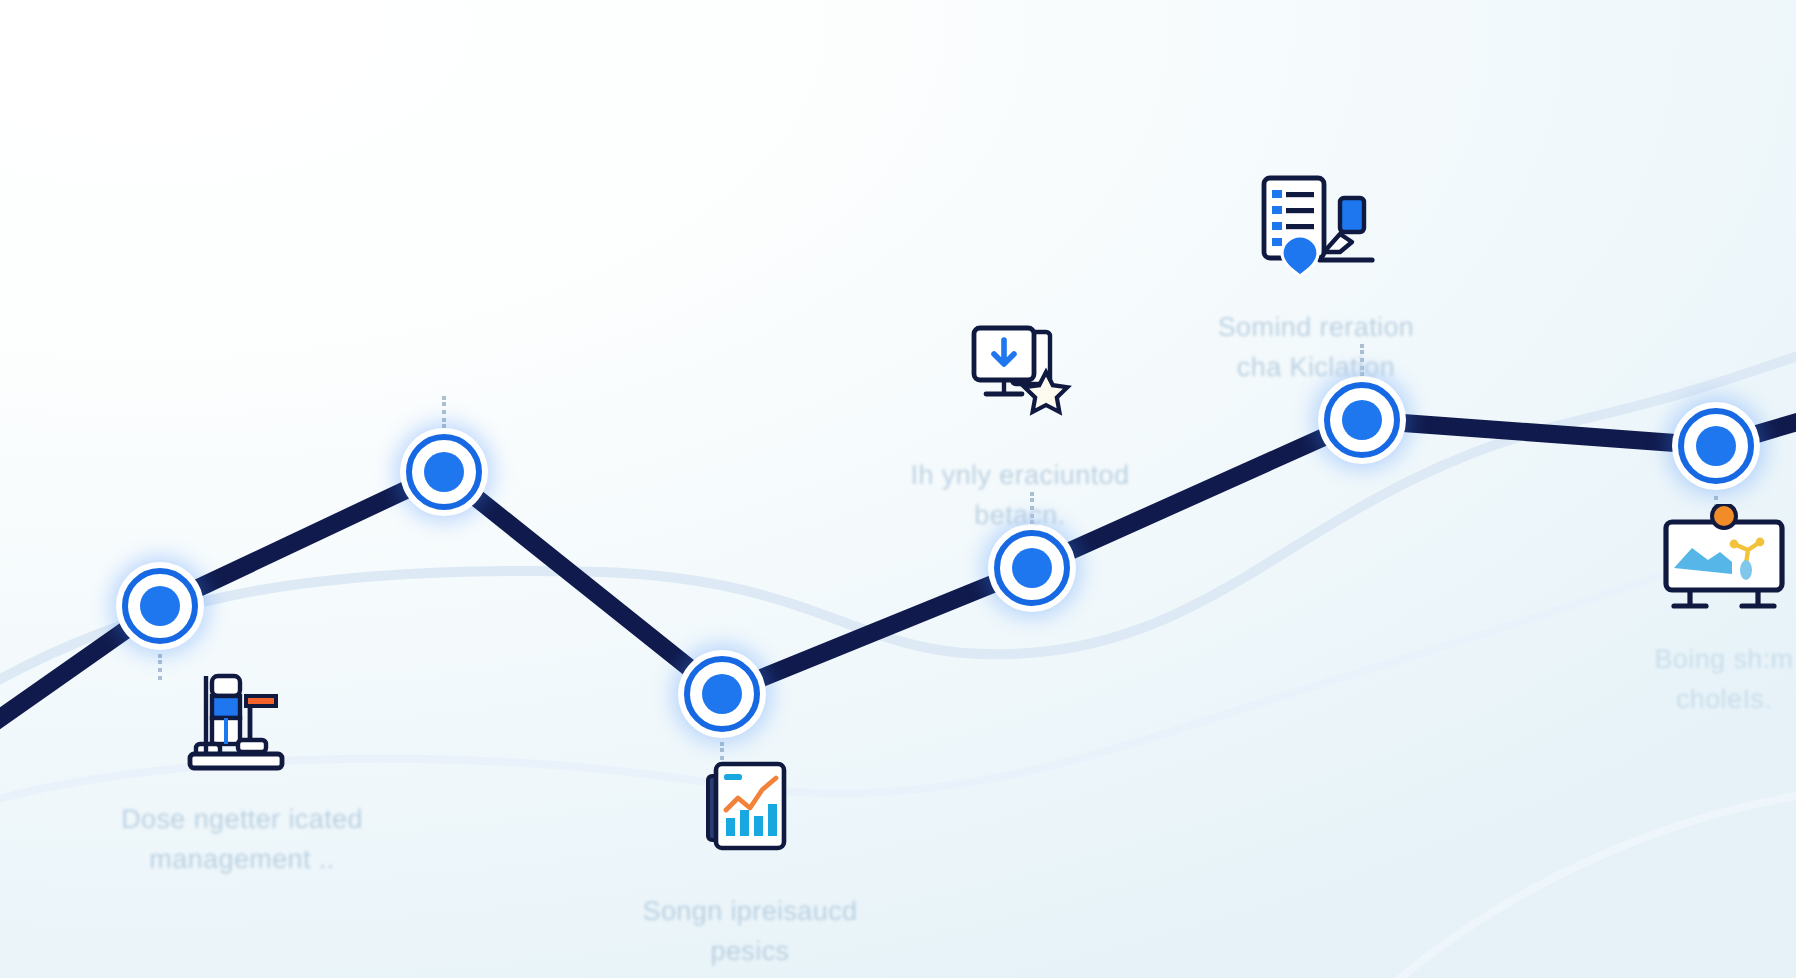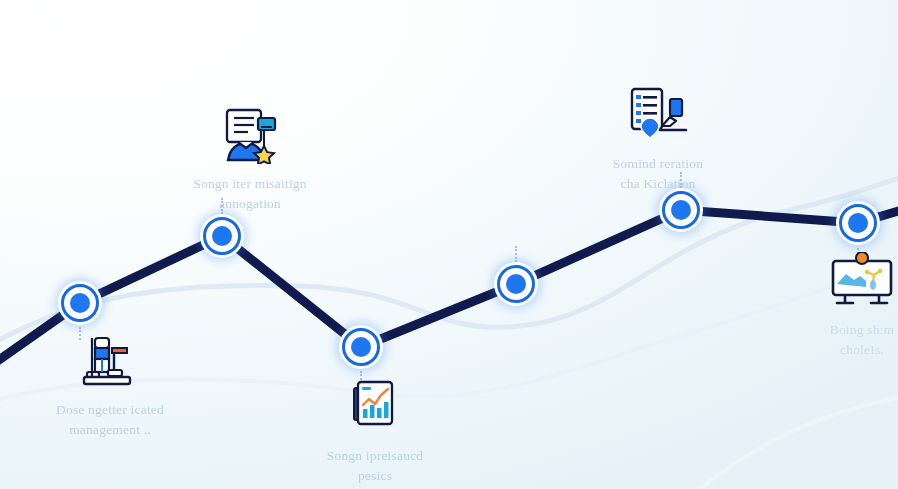--- a/index.html
+++ b/index.html
@@ -65,21 +65,20 @@
     width: 0;
     border-left: 2px dotted #9fb6cc;
     opacity: 0.85;
     margin-left: -1px;
   }
   .marker {
     position: absolute;
     width: 210px;
     margin-left: -105px;
     text-align: center;
-    font-family: Liberation Serif, serif;
   }
   .marker .icon-wrap {
     display: block;
     height: 62px;
     line-height: 0;
   }
   .marker svg {
     display: inline-block;
   }
   .marker .caption {
@@ -120,21 +119,21 @@
 
   <svg id="line-layer" viewBox="0 0 898 489" preserveAspectRatio="none" aria-hidden="true">
     <polyline points="-14,369 80,303 222,236 361,347 516,284 681,210 858,223 912,207" fill="none" stroke="#101a4c" stroke-width="9" stroke-linecap="round" stroke-linejoin="round"></polyline>
   </svg>
 
   <div class="connector" style="left:80px; top:327px; height:13px;"></div>
   <div class="node" style="left:80px; top:303px;">
     <span class="ring"></span>
     <span class="core"></span>
   </div>
-  <div class="marker" style="left:110px; top:332px;">
+  <div class="marker" style="left:121px; top:332px;">
     <span class="icon-wrap">
       <svg width="64" height="58" viewBox="0 0 64 58">
         <rect x="17" y="6" width="14" height="10" rx="3" fill="#ffffff" stroke="#10193f" stroke-width="2.2"></rect>
         <rect x="17" y="16" width="14" height="11" fill="#1f77f0" stroke="#10193f" stroke-width="2.2"></rect>
         <rect x="17" y="27" width="14" height="13" fill="#ffffff" stroke="#10193f" stroke-width="2.2"></rect>
         <line x1="24" y1="27" x2="24" y2="40" stroke="#1f77f0" stroke-width="2"></line>
         <rect x="34" y="16" width="15" height="5" fill="#f2622a" stroke="#10193f" stroke-width="2"></rect>
         <line x1="36" y1="21" x2="36" y2="38" stroke="#10193f" stroke-width="2.4"></line>
         <rect x="30" y="38" width="14" height="6" rx="2" fill="#ffffff" stroke="#10193f" stroke-width="2.2"></rect>
         <rect x="9" y="40" width="12" height="6" rx="2" fill="#ffffff" stroke="#10193f" stroke-width="2.2"></rect>
@@ -144,38 +143,20 @@
     </span>
     <span class="caption">Dose ngetter icated
 management ..</span>
   </div>
 
   <div class="connector" style="left:222px; top:198px; height:16px;"></div>
   <div class="node" style="left:222px; top:236px;">
     <span class="ring"></span>
     <span class="core"></span>
   </div>
-  <div class="marker" style="left:250px; top:106px;">
-    <span class="icon-wrap">
-      <svg width="68" height="58" viewBox="0 0 68 58">
-        <path d="M14 4 h28 a3 3 0 0 1 3 3 v26 a3 3 0 0 1 -3 3 h-28 a3 3 0 0 1 -3 -3 v-26 a3 3 0 0 1 3 -3 z" fill="#ffffff" stroke="#10193f" stroke-width="2.3"></path>
-        <line x1="18" y1="12" x2="38" y2="12" stroke="#10193f" stroke-width="2.2"></line>
-        <line x1="18" y1="19" x2="38" y2="19" stroke="#10193f" stroke-width="2.2"></line>
-        <line x1="18" y1="26" x2="32" y2="26" stroke="#10193f" stroke-width="2.2"></line>
-        <rect x="42" y="12" width="17" height="12" rx="2" fill="#19a7e0" stroke="#10193f" stroke-width="2.2"></rect>
-        <line x1="45" y1="21" x2="56" y2="21" stroke="#10193f" stroke-width="2"></line>
-        <path d="M12 54 c2 -12 10 -17 18 -17 c8 0 16 5 18 17 z" fill="#1f77f0" stroke="#10193f" stroke-width="2.3"></path>
-        <path d="M22 36 l8 6 l8 -6" fill="#ffffff" stroke="#10193f" stroke-width="2.2"></path>
-        <line x1="48" y1="24" x2="48" y2="42" stroke="#10193f" stroke-width="2"></line>
-        <path d="M48 40 l3.2 6.2 l6.8 0.9 l-5 4.7 l1.2 6.8 l-6.2 -3.3 l-6.2 3.3 l1.2 -6.8 l-5 -4.7 l6.8 -0.9 z" fill="#f7d64a" stroke="#10193f" stroke-width="2"></path>
-      </svg>
-    </span>
-    <span class="caption">Songn iter misaitign
-annogation</span>
-  </div>
 
   <div class="connector" style="left:361px; top:371px; height:12px;"></div>
   <div class="node" style="left:361px; top:347px;">
     <span class="ring"></span>
     <span class="core"></span>
   </div>
   <div class="marker" style="left:375px; top:378px;">
     <span class="icon-wrap">
       <svg width="56" height="54" viewBox="0 0 56 54">
         <rect x="7" y="10" width="8" height="32" rx="2" fill="#2b3c73" stroke="#10193f" stroke-width="2"></rect>
@@ -189,20 +170,34 @@
       </svg>
     </span>
     <span class="caption">Songn  ipreisaucd
 pesics</span>
   </div>
 
   <div class="connector" style="left:516px; top:246px; height:16px;"></div>
   <div class="node" style="left:516px; top:284px;">
     <span class="ring"></span>
     <span class="core"></span>
+  </div>
+  <div class="marker" style="left:510px; top:160px;">
+    <span class="icon-wrap">
+      <svg width="62" height="56" viewBox="0 0 62 56">
+        <rect x="27" y="6" width="19" height="26" rx="2" fill="#ffffff" stroke="#10193f" stroke-width="2.2"></rect>
+        <rect x="8" y="4" width="30" height="26" rx="3" fill="#ffffff" stroke="#10193f" stroke-width="2.4"></rect>
+        <path d="M23 10 v10 M18 17 l5 5 l5 -5" fill="none" stroke="#1f77f0" stroke-width="2.8" stroke-linecap="round" stroke-linejoin="round"></path>
+        <line x1="23" y1="30" x2="23" y2="37" stroke="#10193f" stroke-width="2.2"></line>
+        <line x1="14" y1="37" x2="32" y2="37" stroke="#10193f" stroke-width="2.4" stroke-linecap="round"></line>
+        <path d="M44 26 l3.4 6.6 l7.3 1 l-5.3 5.1 l1.3 7.3 l-6.7 -3.5 l-6.7 3.5 l1.3 -7.3 l-5.3 -5.1 l7.3 -1 z" fill="#fdfbf0" stroke="#10193f" stroke-width="2.1"></path>
+      </svg>
+    </span>
+    <span class="caption">Ih ynly eraciuntod
+betacn.</span>
   </div>
 
   <div class="connector" style="left:681px; top:172px; height:16px;"></div>
   <div class="node" style="left:681px; top:210px;">
     <span class="ring"></span>
     <span class="core"></span>
   </div>
   <div class="marker halo" style="left:658px; top:86px;">
     <span class="icon-wrap">
       <svg width="72" height="56" viewBox="0 0 72 56">

